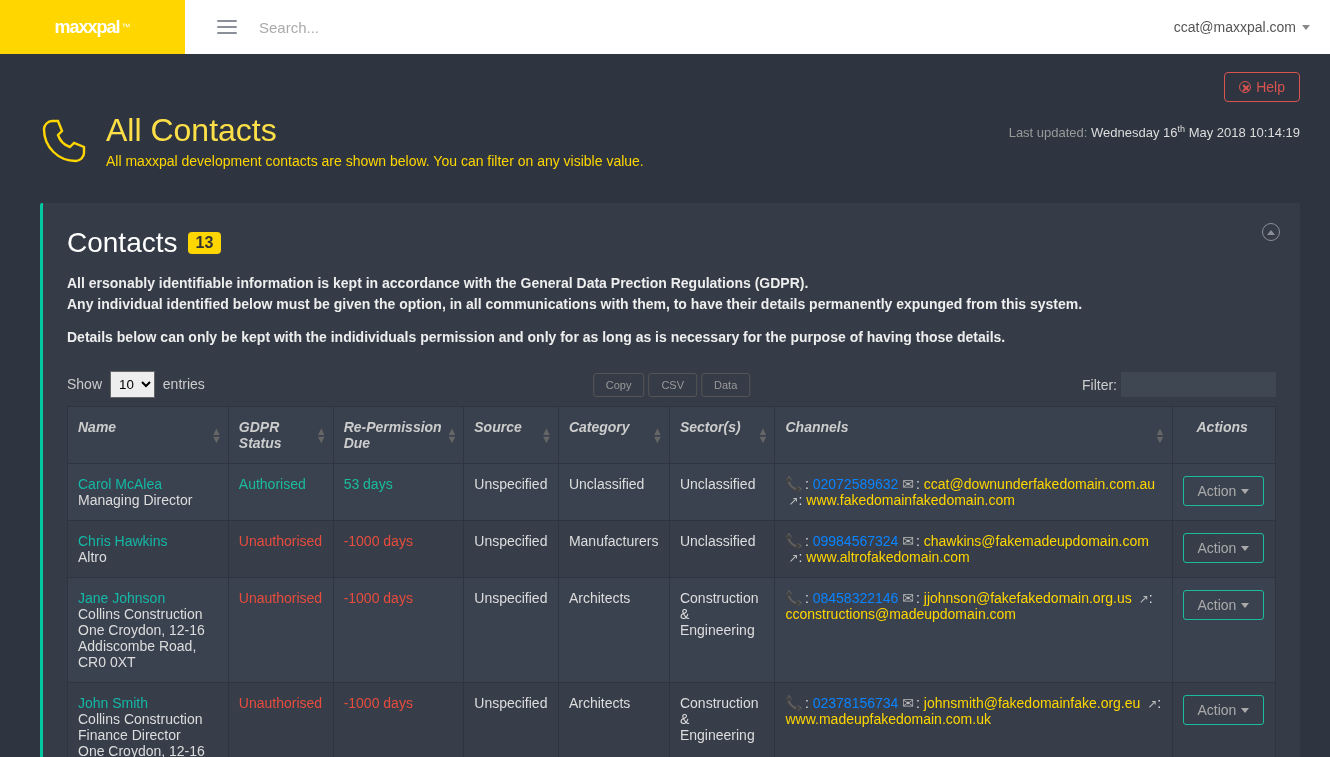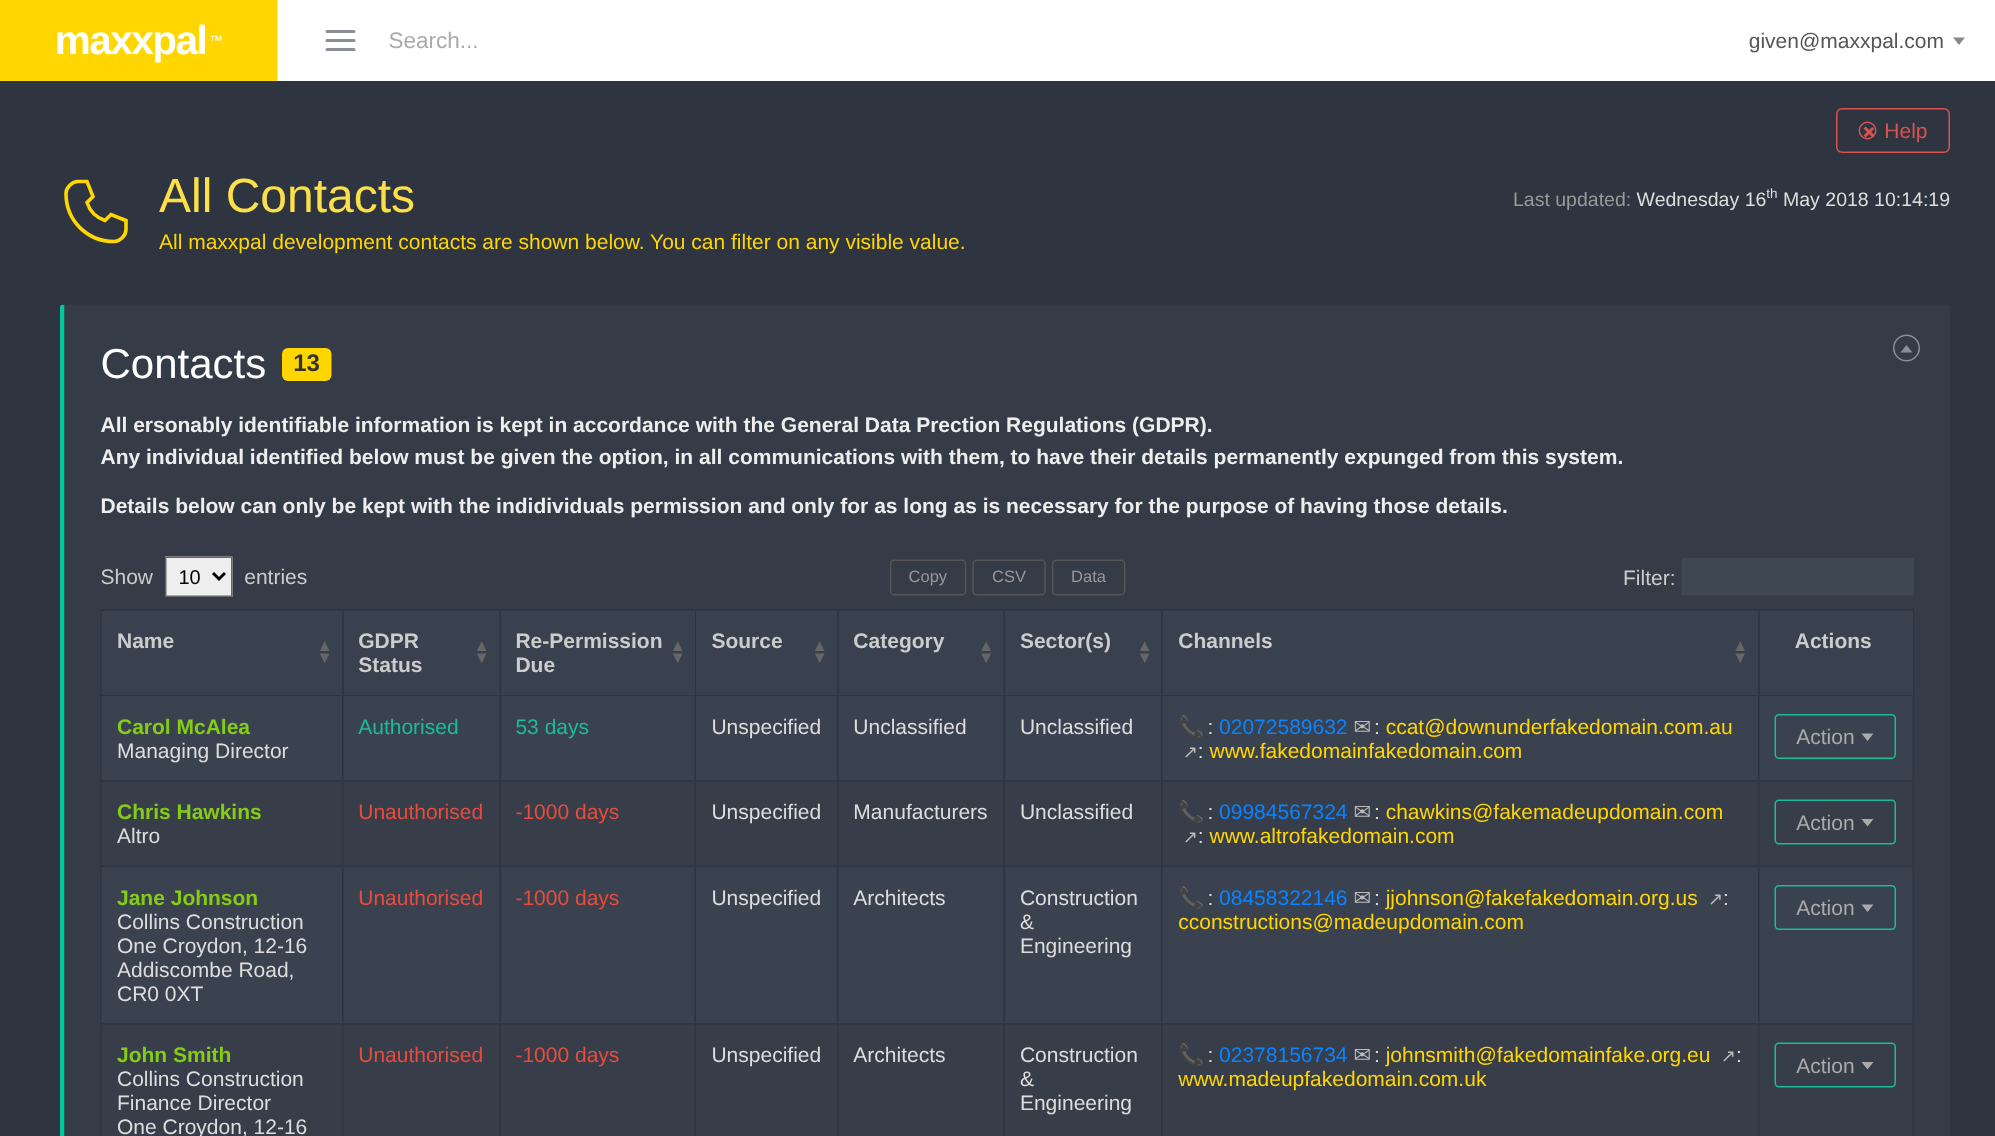--- a/index.html
+++ b/index.html
@@ -1,19 +1,19 @@
 <!DOCTYPE html>
 <html><head>
 <meta charset="utf-8">
 <style>
 * { box-sizing: border-box; margin: 0; padding: 0; }
 body { font-family: "Segoe UI", Arial, sans-serif; background: #2e3540; color: #d9dde3; font-size: 14px; width: 1330px; }
 .topbar { background: #fff; height: 54px; display: flex; align-items: center; }
 .logo-box { background: #ffd600; height: 54px; width: 185px; display: flex; align-items: center; justify-content: center; }
-.logo-text { font-family: Arial, sans-serif; font-weight: 700; font-size: 27px; color: #fff; letter-spacing: -1px; }
+.logo-text { font-family: Arial, sans-serif; font-weight: 700; font-size: 18px; color: #fff; letter-spacing: -1px; }
 .logo-tm { font-size: 9px; vertical-align: super; color: #fff; margin-left: 2px; }
 .hamburger { margin: 0 22px 0 32px; cursor: pointer; }
 .hamburger span { display: block; width: 20px; height: 2px; background: #8a8f98; margin: 4px 0; border-radius: 1px; }
 .search-input { border: none; outline: none; font-size: 15px; color: #888; width: 300px; }
 .search-input::placeholder { color: #aaa; }
 .top-right { margin-left: auto; margin-right: 20px; color: #555; font-size: 14px; cursor: pointer; display: flex; align-items: center; }
 .caret-down { display: inline-block; width: 0; height: 0; border-left: 4px solid transparent; border-right: 4px solid transparent; border-top: 5px solid #888; margin-left: 6px; }
 
 .content-wrap { padding: 18px 30px 0 40px; }
 .help-row { display: flex; justify-content: flex-end; }
@@ -43,25 +43,25 @@
 .table-controls { display: flex; align-items: center; margin-top: 26px; margin-bottom: 8px; }
 .show-entries { color: #ccc; }
 .show-entries select { background:#eee; border:1px solid #666; padding:4px 4px; margin:0 4px;text-align:center; }
 .export-btns { margin-left: auto; margin-right: auto; position: absolute; left: 50%; transform: translateX(-50%); display:flex; gap:4px;}
 .export-btn { background: transparent; border: 1px solid #555; color: #999; padding: 5px 12px; border-radius: 3px; font-size: 11px; cursor:pointer; }
 .filter-box { margin-left: auto; color: #ccc; display:flex; align-items:center; gap:4px;}
 .filter-box input { background:#3f4753; border:none; padding:5px 8px; width:155px; color:#eee; }
 
 table { width: 100%; border-collapse: collapse; margin-top: 4px; }
 th, td { text-align: left; padding: 12px 10px; border: 1px solid #2e3540; vertical-align: top; font-size: 14px; }
-th { background: #39414e; color: #ccc; font-weight: 700; position:relative; cursor:pointer; }
+th { background: #39414e; color: #ccc; font-weight: 700; position:relative; cursor:pointer;font-style:italic; }
 td { background: #3b424f; color: #ddd; }
 tr:nth-child(even) td { background: #373e4a; }
 .sort-icon { position:absolute; right:6px; top:50%; transform:translateY(-50%); font-size:11px; color:#666; line-height:8px; }
-.name-main { font-weight:700; color:#84cc16; }
+.name-main { font-weight:400; color:#14b8a6; }
 .auth { color: #1abc9c; }
 .unauth { color: #e74c3c; }
 .due-green { color: #1abc9c; }
 .due-red { color: #e74c3c; }
 .ch-phone { color: #0a84ff; }
 .ch-link { color: #ffd600; }
 .ch-icon { color:#bbb; margin-right:2px; }
 .ext-icon { color:#bbb; margin-left:3px; font-size:12px;}
 .action-btn { background: transparent; border: 1px solid #1abc9c; color: #aaa; padding: 6px 14px; border-radius: 3px; font-size: 14px; cursor:pointer; display:flex; align-items:center; gap:5px;}
 .action-caret { width:0; height:0; border-left:4px solid transparent; border-right:4px solid transparent; border-top:5px solid #aaa; }
@@ -83,21 +83,21 @@
     <span class="logo-text">maxxpal</span>
       <span class="logo-tm">™</span>
   </div>
   <div class="hamburger">
       <span></span>
       <span></span>
       <span></span>
     </div>
   <input class="search-input" placeholder="Search..." style="">
   <div class="top-right">
-    <span>given@maxxpal.com</span>
+    <span>ccat@maxxpal.com</span>
     <span class="caret-down"></span>
   </div>
 </div>
 
 <div class="content-wrap">
   <div class="help-row">
     <button class="help-btn">
       <span class="help-icon"></span>
       <span>Help</span>
     </button>

